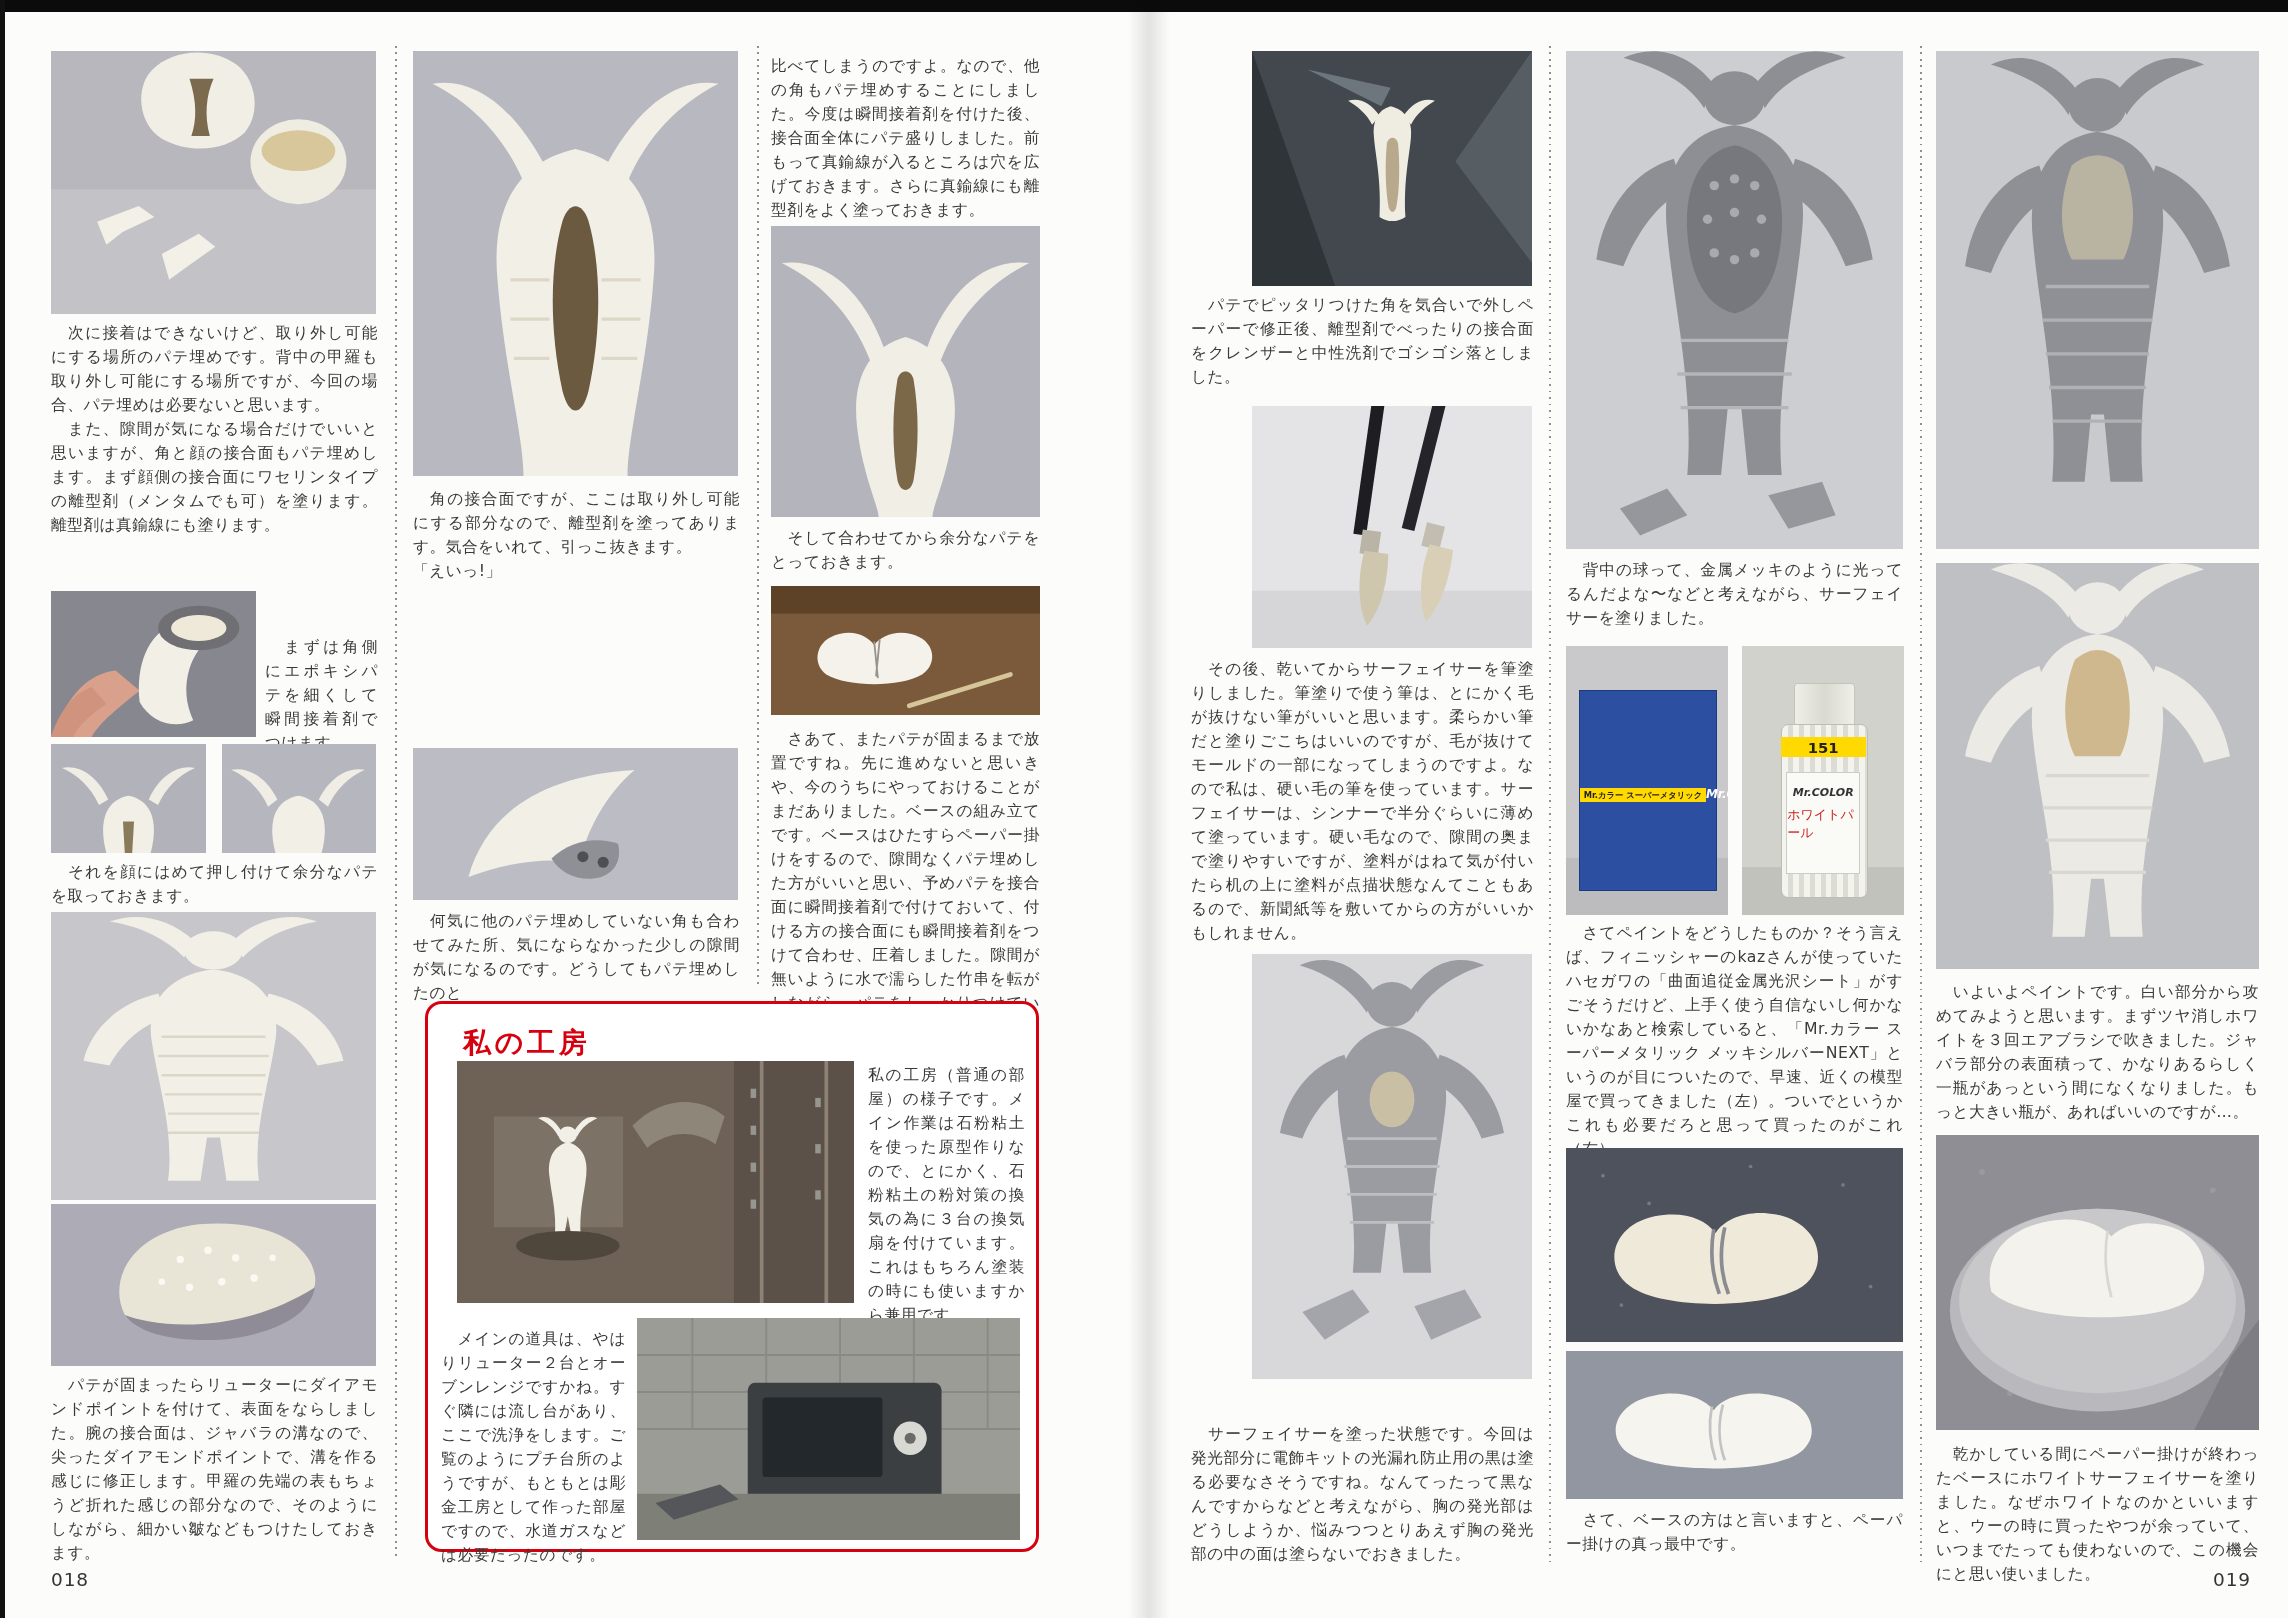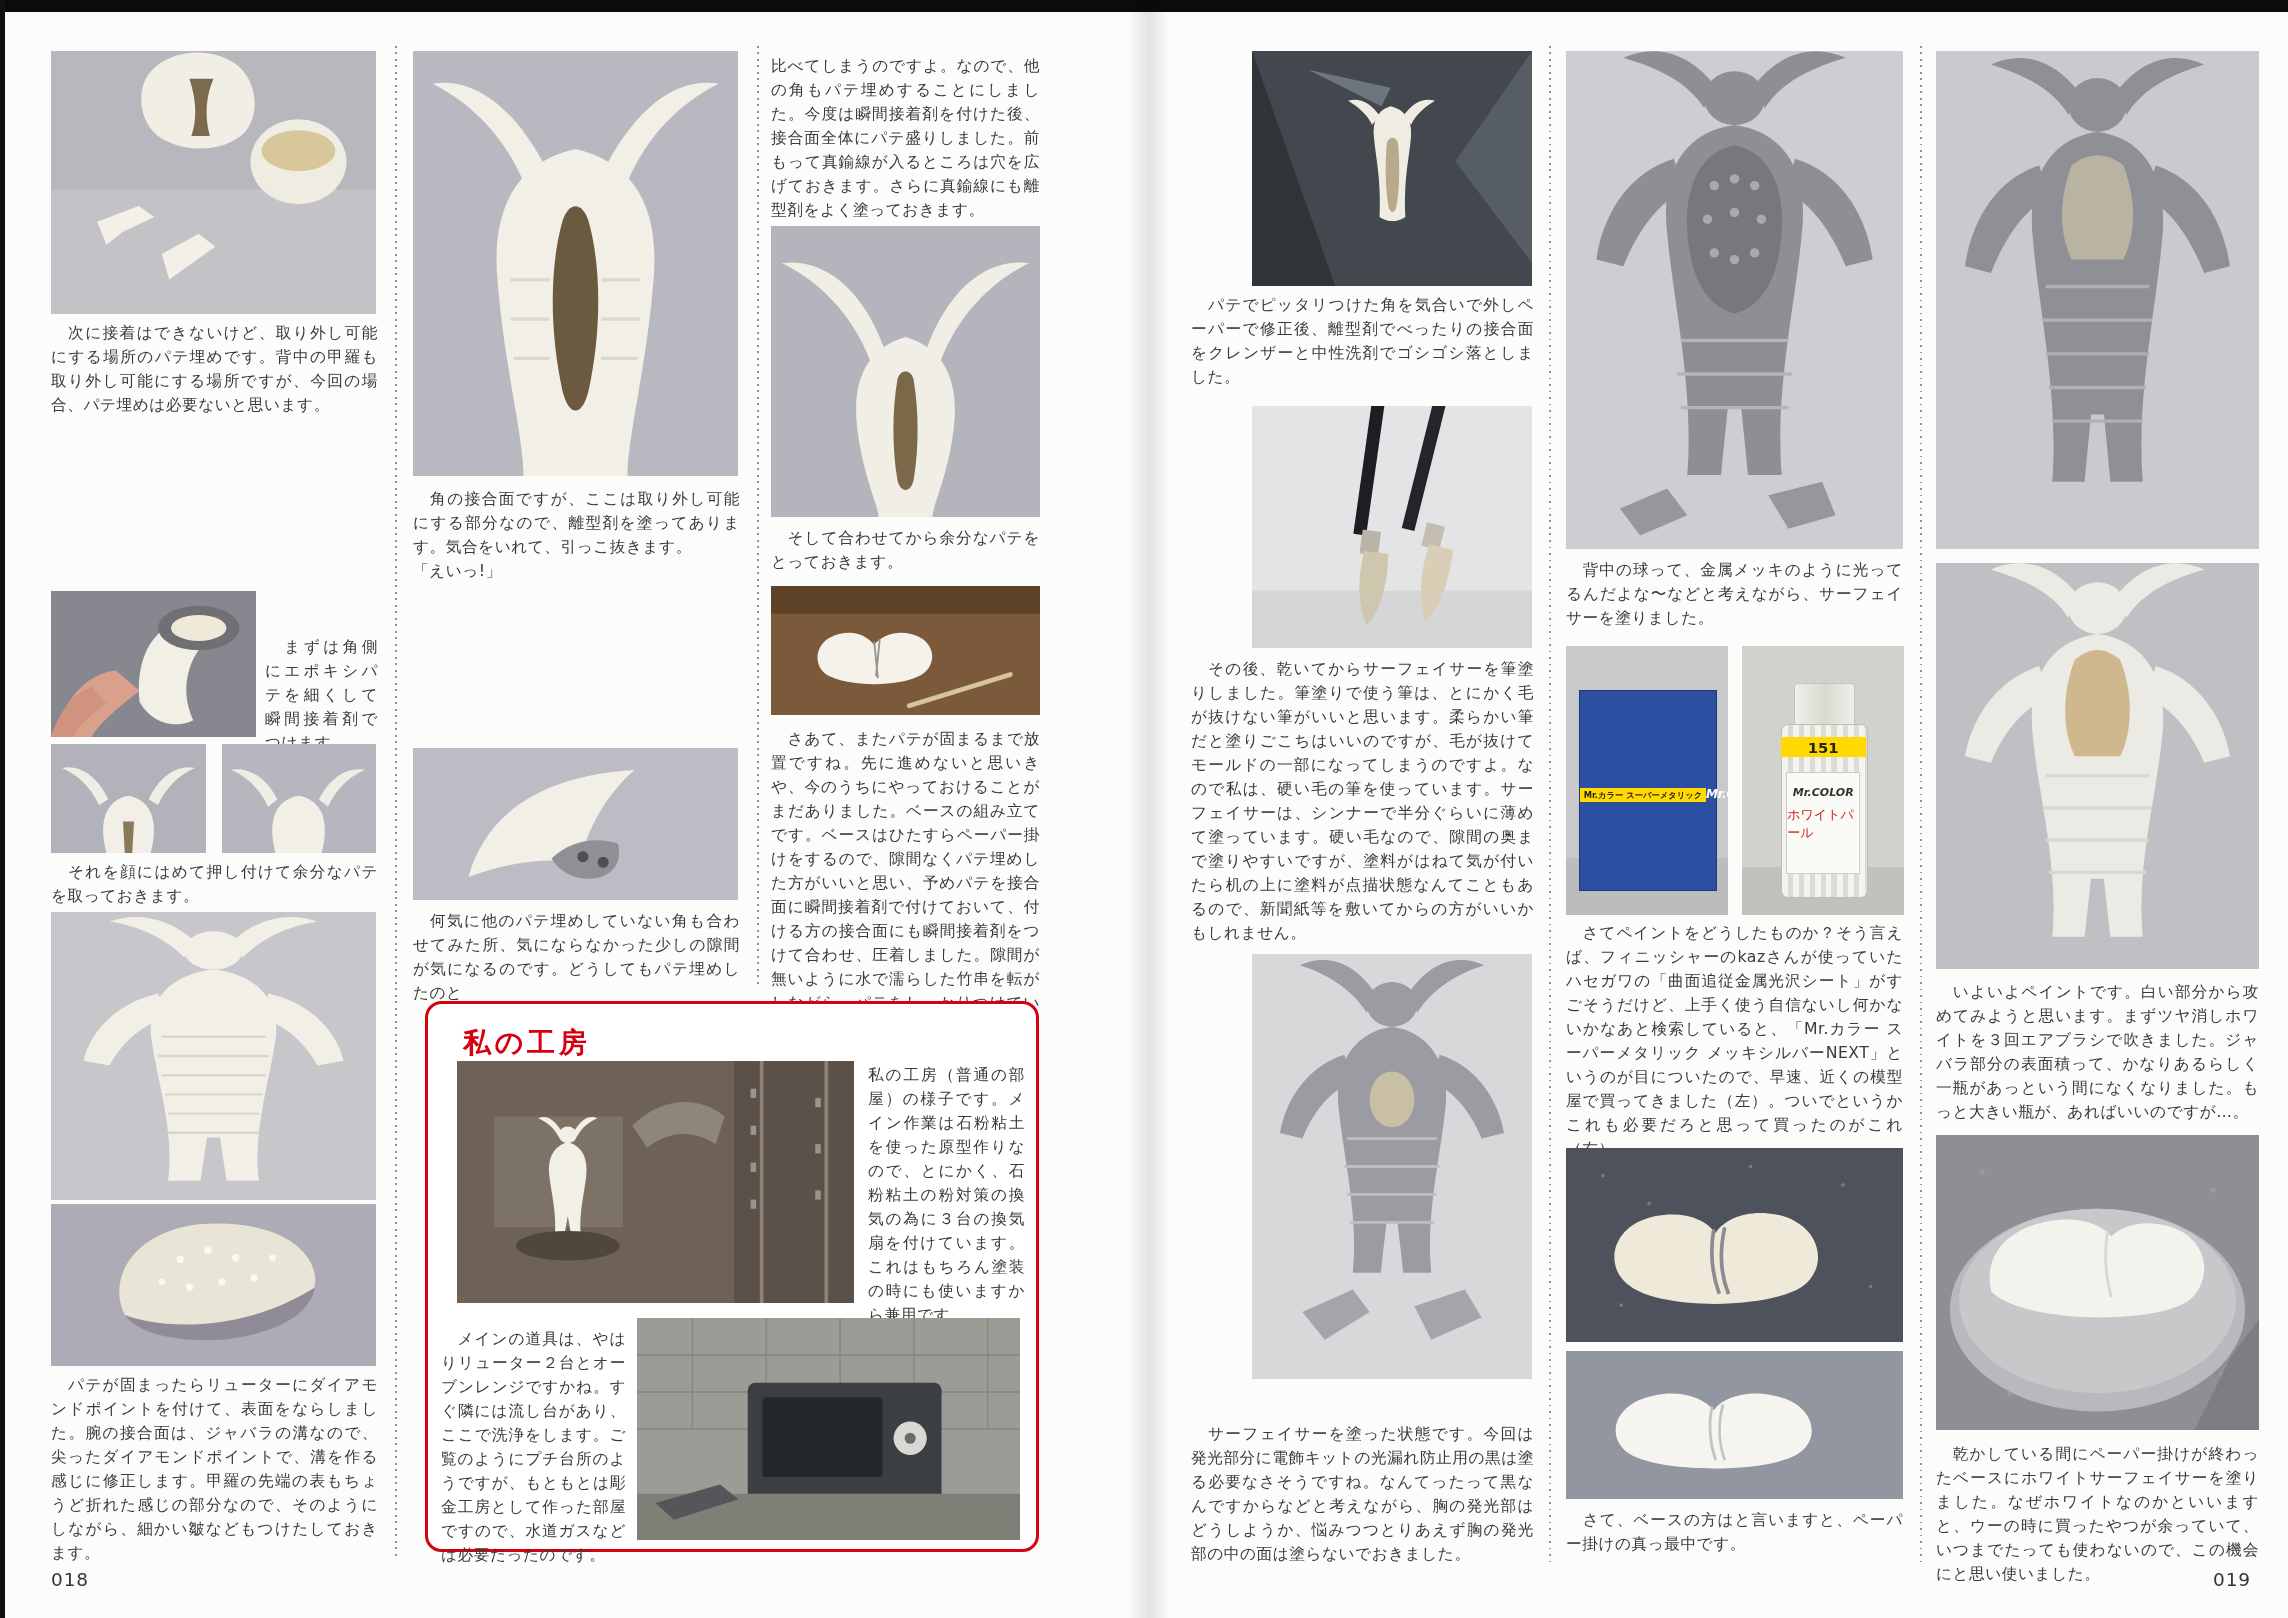--- a/index.html
+++ b/index.html
@@ -60,20 +60,21 @@
       <path d="M150 30 C158 55 158 75 152 92 L172 92 C166 70 168 48 176 30 Z" fill="#7c6a4e"></path>
       <ellipse cx="268" cy="120" rx="52" ry="46" fill="#efece2"></ellipse>
       <ellipse cx="268" cy="108" rx="40" ry="22" fill="#d8c79a"></ellipse>
       <path d="M50 185 L95 168 L112 180 L78 196 L60 210 Z" fill="#f3f0e8"></path>
       <path d="M120 220 L160 198 L178 212 L150 232 L128 248 Z" fill="#f3f0e8"></path>
     </svg>
   </div>
 
   <div class="abs txt" style="left:51px;top:321px;width:327px;">
     <div>　次に接着はできないけど、取り外し可能にする場所のパテ埋めです。背中の甲羅も取り外し可能にする場所ですが、今回の場合、パテ埋めは必要ないと思います。</div>
+    <div>　また、隙間が気になる場合だけでいいと思いますが、角と顔の接合面もパテ埋めします。まず顔側の接合面にワセリンタイプの離型剤（メンタムでも可）を塗ります。離型剤は真鍮線にも塗ります。</div>
   </div>
 
   <div class="photo" style="left:51px;top:591px;width:205px;height:146px;">
     <svg viewBox="0 0 222 158" preserveAspectRatio="none">
       <rect width="222" height="158" fill="#87878f"></rect>
       <path d="M0 158 C20 110 40 90 70 86 L96 108 C70 128 50 146 44 158 Z" fill="#d9a18c"></path>
       <path d="M0 158 C10 128 24 112 44 104 L60 122 C40 136 28 148 24 158 Z" fill="#cf937e"></path>
       <path d="M96 120 C92 80 104 48 134 34 C160 22 186 26 196 38 C176 44 158 60 150 84 C144 104 146 122 154 140 C134 150 108 142 96 120 Z" fill="#f2efe7"></path>
       <ellipse cx="160" cy="40" rx="44" ry="24" fill="#6f6f74"></ellipse>
       <ellipse cx="160" cy="40" rx="30" ry="14" fill="#efe9da"></ellipse>

